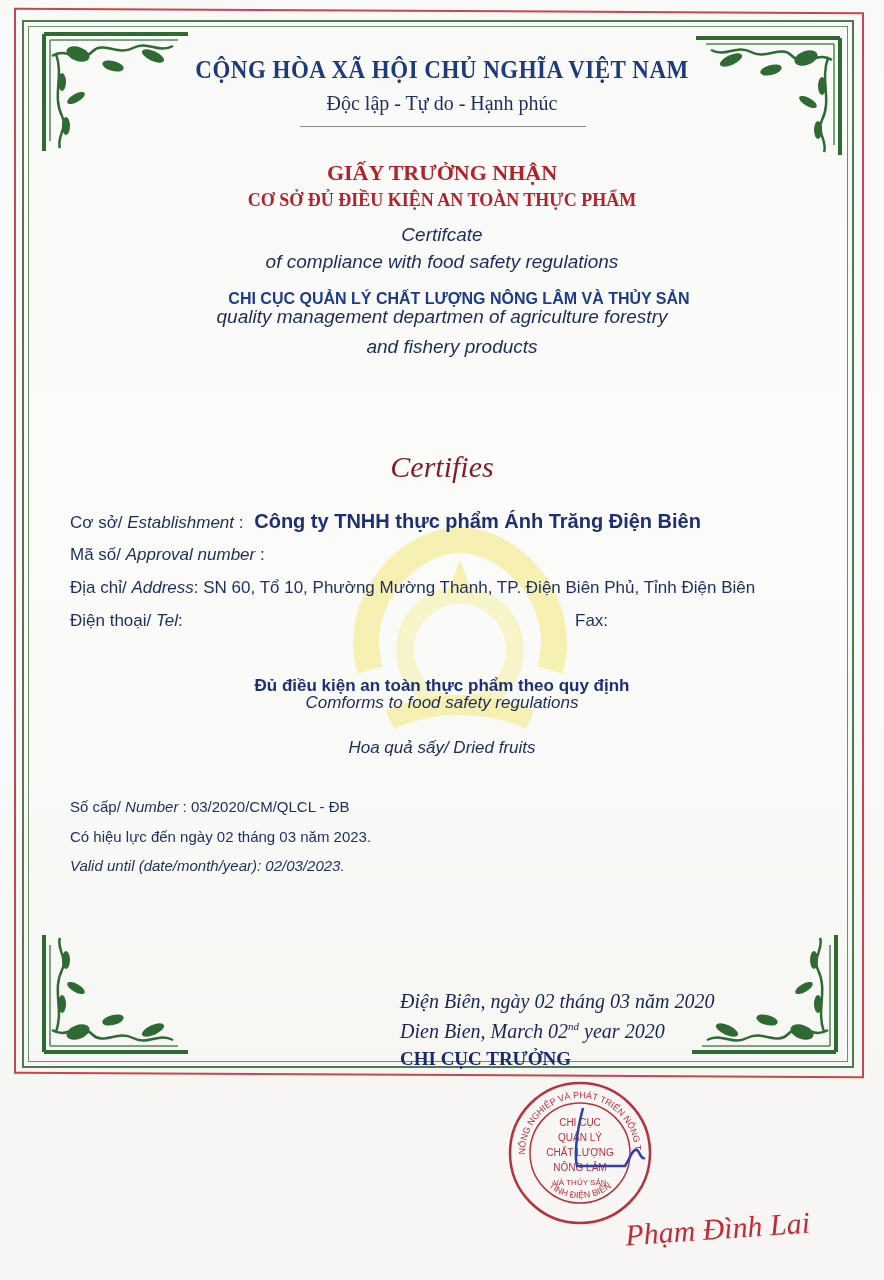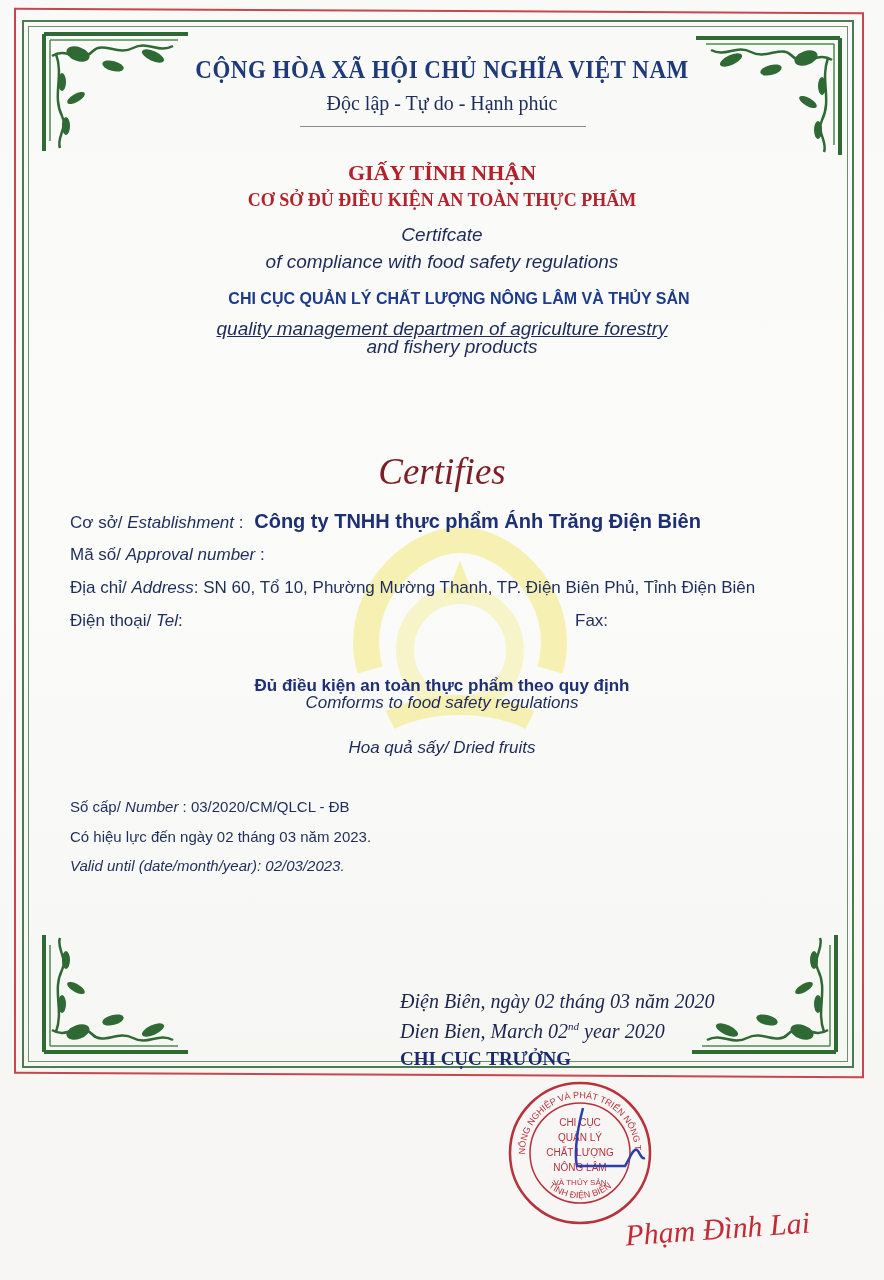--- a/index.html
+++ b/index.html
@@ -52,25 +52,25 @@
   .motto-rule {
     position: absolute; top: 126px; left: 300px; width: 286px; height: 1px;
     background: #8c8c8c;
   }
   .title-red-1 { top: 160px; font-size: 22px; font-weight: bold; color: #b3212b; }
   .title-red-2 { top: 190px; font-size: 18px; font-weight: bold; color: #b3212b; }
   .it-blue { font-style: italic; color: #1e2b5a; font-size: 19px; }
   .cert-en { top: 224px; }
   .cert-en2 { top: 251px; }
   .dept-vi { top: 290px; font-size: 16px; font-weight: bold; color: #1d3b8a; padding-left: 17px; }
-  .dept-en1 { top: 318px; text-decoration: underline; }
+  .dept-en1 { top: 306px; }
   .dept-en2 { top: 336px; padding-left: 10px; }
 
   .big-title { top: 410px; font-size: 32px; font-weight: bold; color: #b3212b; }
-  .big-sub { top: 450px; font-size: 37px; font-style: italic; color: #7d1f27; }
+  .big-sub { top: 450px; font-size: 30px; font-style: italic; color: #7d1f27; }
 
   .row {
     position: absolute; left: 70px; font-size: 17px; color: #1e2d5c;
     white-space: nowrap;
   }
   .row .lbl-it { font-style: italic; }
   .row .estab { font-size: 20px; font-weight: bold; color: #1d2f75; margin-left: 6px; }
   .r1 { top: 510px; }
   .r2 { top: 545px; }
   .r3 { top: 578px; }
@@ -175,21 +175,21 @@
       <circle cx="130" cy="130" r="55" fill="none" stroke="#f6f0a4" stroke-width="18"></circle>
       <path d="M60 200 C100 180, 160 180, 200 200" stroke="#f3ea7a" stroke-width="20" fill="none"></path>
       <path d="M130 40 L145 80 L130 70 L115 80 Z" fill="#f3ea7a"></path>
     </svg>
   </div>
 
   <div class="center serif nation">CỘNG HÒA XÃ HỘI CHỦ NGHĨA VIỆT NAM</div>
   <div class="center serif motto">Độc lập - Tự do - Hạnh phúc</div>
   <div class="motto-rule"></div>
 
-  <div class="center serif title-red-1">GIẤY TỈNH NHẬN</div>
+  <div class="center serif title-red-1">GIẤY TRƯỞNG NHẬN</div>
   <div class="center serif title-red-2">CƠ SỞ ĐỦ ĐIỀU KIỆN AN TOÀN THỰC PHẨM</div>
   <div class="center it-blue cert-en">Certifcate</div>
   <div class="center it-blue cert-en2">of compliance with food safety regulations</div>
 
   <div class="center dept-vi">CHI CỤC QUẢN LÝ CHẤT LƯỢNG NÔNG LÂM VÀ THỦY SẢN</div>
   <div class="center it-blue dept-en1">quality management departmen of agriculture forestry</div>
   <div class="center it-blue dept-en2">and fishery products</div>
 
   <div class="center serif big-sub">Certifies</div>
 

